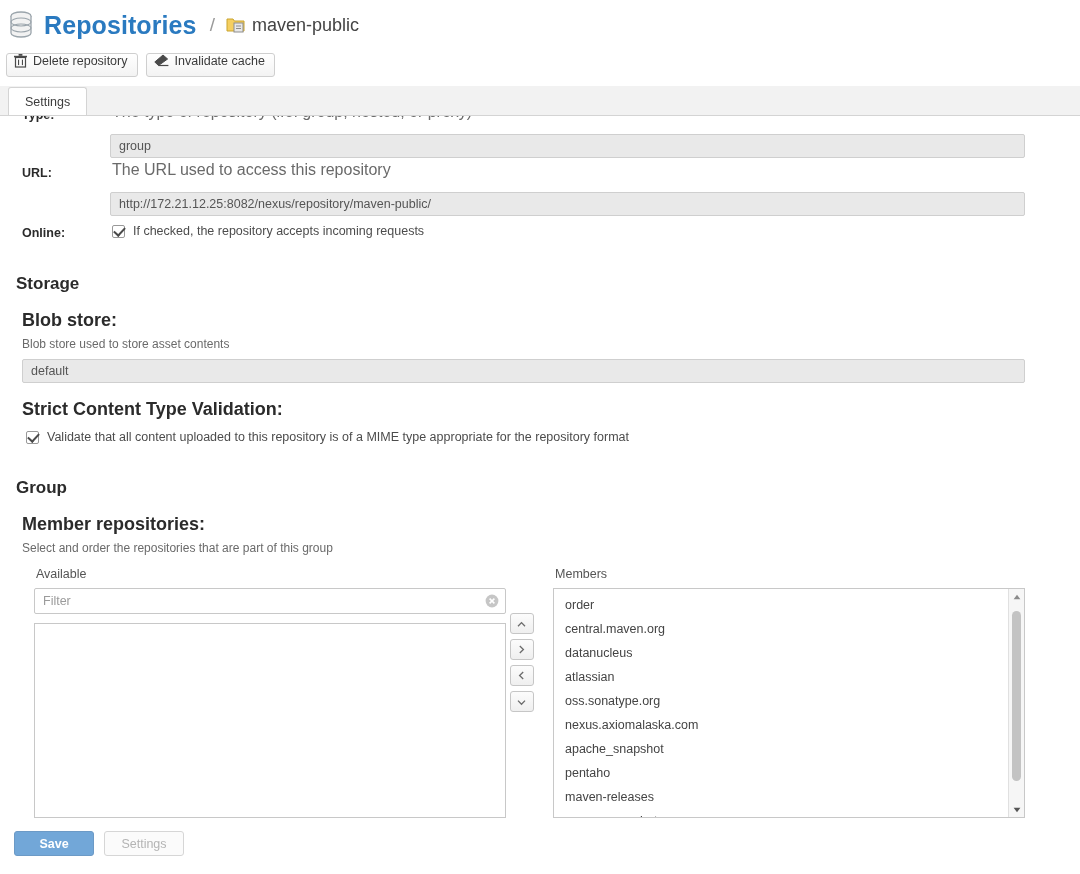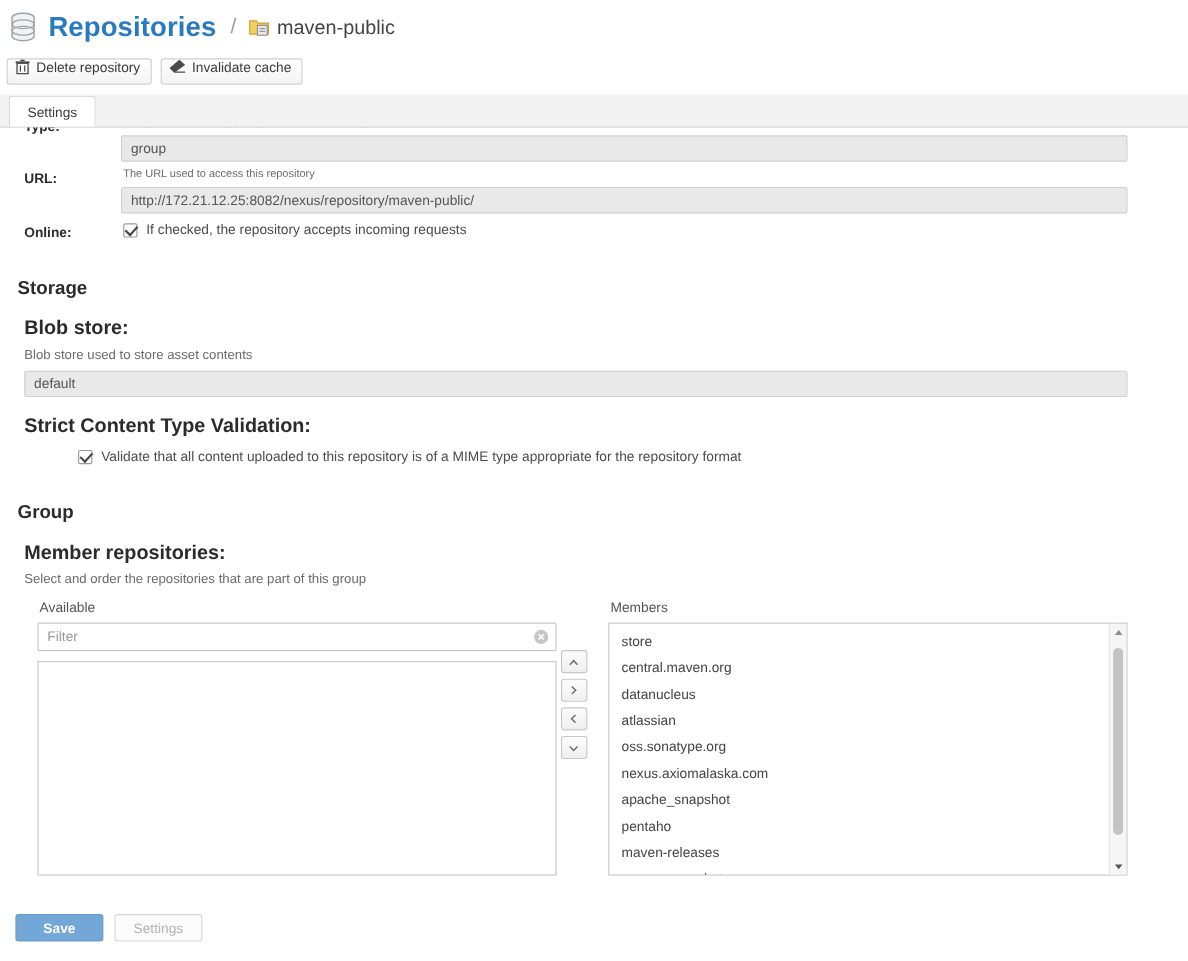--- a/index.html
+++ b/index.html
@@ -116,24 +116,24 @@
     width: 110px;
     min-width: 110px;
     text-align: left;
     padding: 6px 10px 0 22px;
     font-weight: bold;
     font-size: 12.5px;
     color: #2b2b2b;
   }
   .field-ctl { flex: 1; padding-right: 55px; }
   .help {
-    font-size: 10px;
+    font-size: 16px;
     color: #6a6a6a;
     line-height: 16px;
-    padding: 2px 0 3px 2px;
+    padding: 2px 0 14px 2px;
   }
   .ro-input {
     display: block;
     width: 100%;
     height: 24px;
     line-height: 22px;
     background: #e9e9e9;
     border: 1px solid #cfcfcf;
     border-radius: 2px;
     padding: 0 8px;
@@ -405,21 +405,21 @@
     </div>
   </div>
 
   <div class="section-title">Storage</div>
 
   <div class="sub-label">Blob store:</div>
   <div class="sub-help">Blob store used to store asset contents</div>
   <input class="ro-input wide-ro" readonly="" value="default" style="">
 
   <div class="sub-label" style="margin-top:16px; display:block;">Strict Content Type Validation:</div>
-  <div class="check-line check-indent" style="margin-top:6px;margin-left:45px;">
+  <div class="check-line check-indent" style="margin-top:6px;">
     <span class="cbox checked"></span>
     <span class="check-text">Validate that all content uploaded to this repository is of a MIME type appropriate for the repository format</span>
   </div>
 
   <div class="section-title">Group</div>
 
   <div class="sub-label">Member repositories:</div>
   <div class="sub-help">Select and order the repositories that are part of this group</div>
 
   <div class="picker">
@@ -468,21 +468,21 @@
                 <path d="M1 1.6 L4.5 5.3 L8 1.6" fill="none" stroke="#6b6b6b" stroke-width="1.3"></path>
               </svg>
         </span>
       </div>
     </div>
 
     <div class="col col-members">
       <div class="col-head">Members</div>
       <div class="listbox members">
         <div class="list-scroll" id="members-list">
-              <div class="list-item">store</div>
+              <div class="list-item">order</div>
               <div class="list-item">central.maven.org</div>
               <div class="list-item">datanucleus</div>
               <div class="list-item">atlassian</div>
               <div class="list-item">oss.sonatype.org</div>
               <div class="list-item">nexus.axiomalaska.com</div>
               <div class="list-item">apache_snapshot</div>
               <div class="list-item">pentaho</div>
               <div class="list-item">maven-releases</div>
               <div class="list-item">maven-snapshots</div>
             </div>

